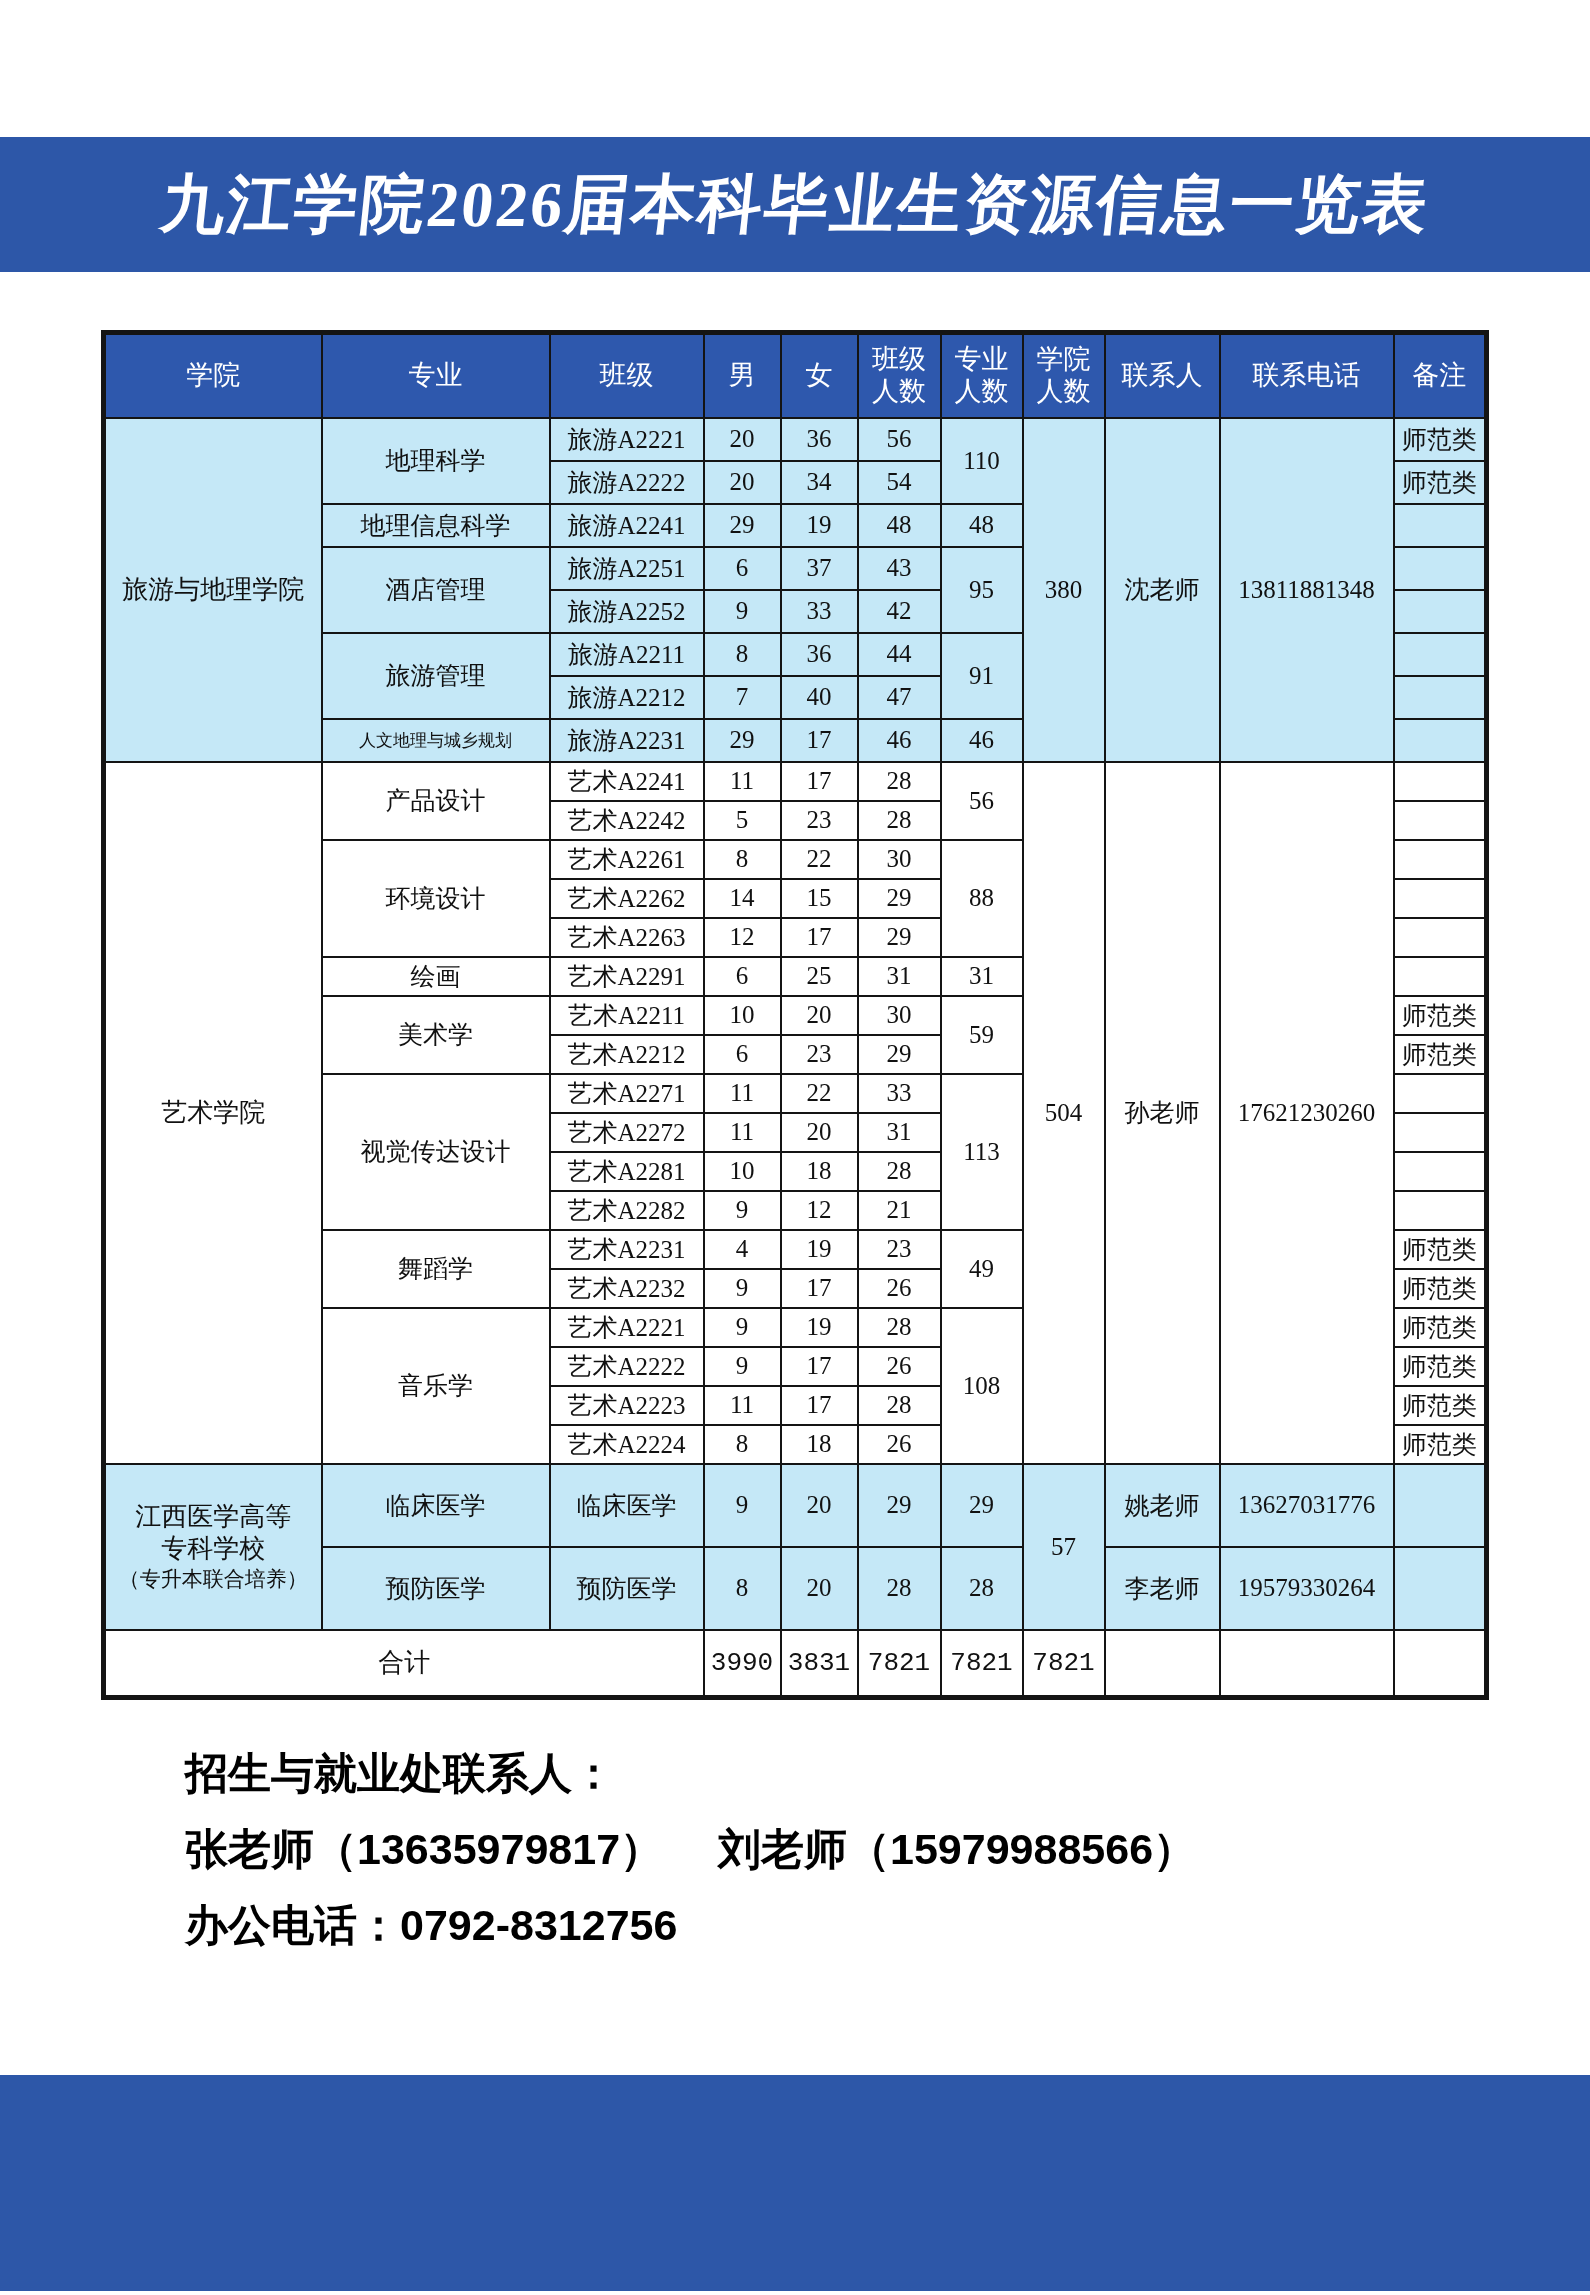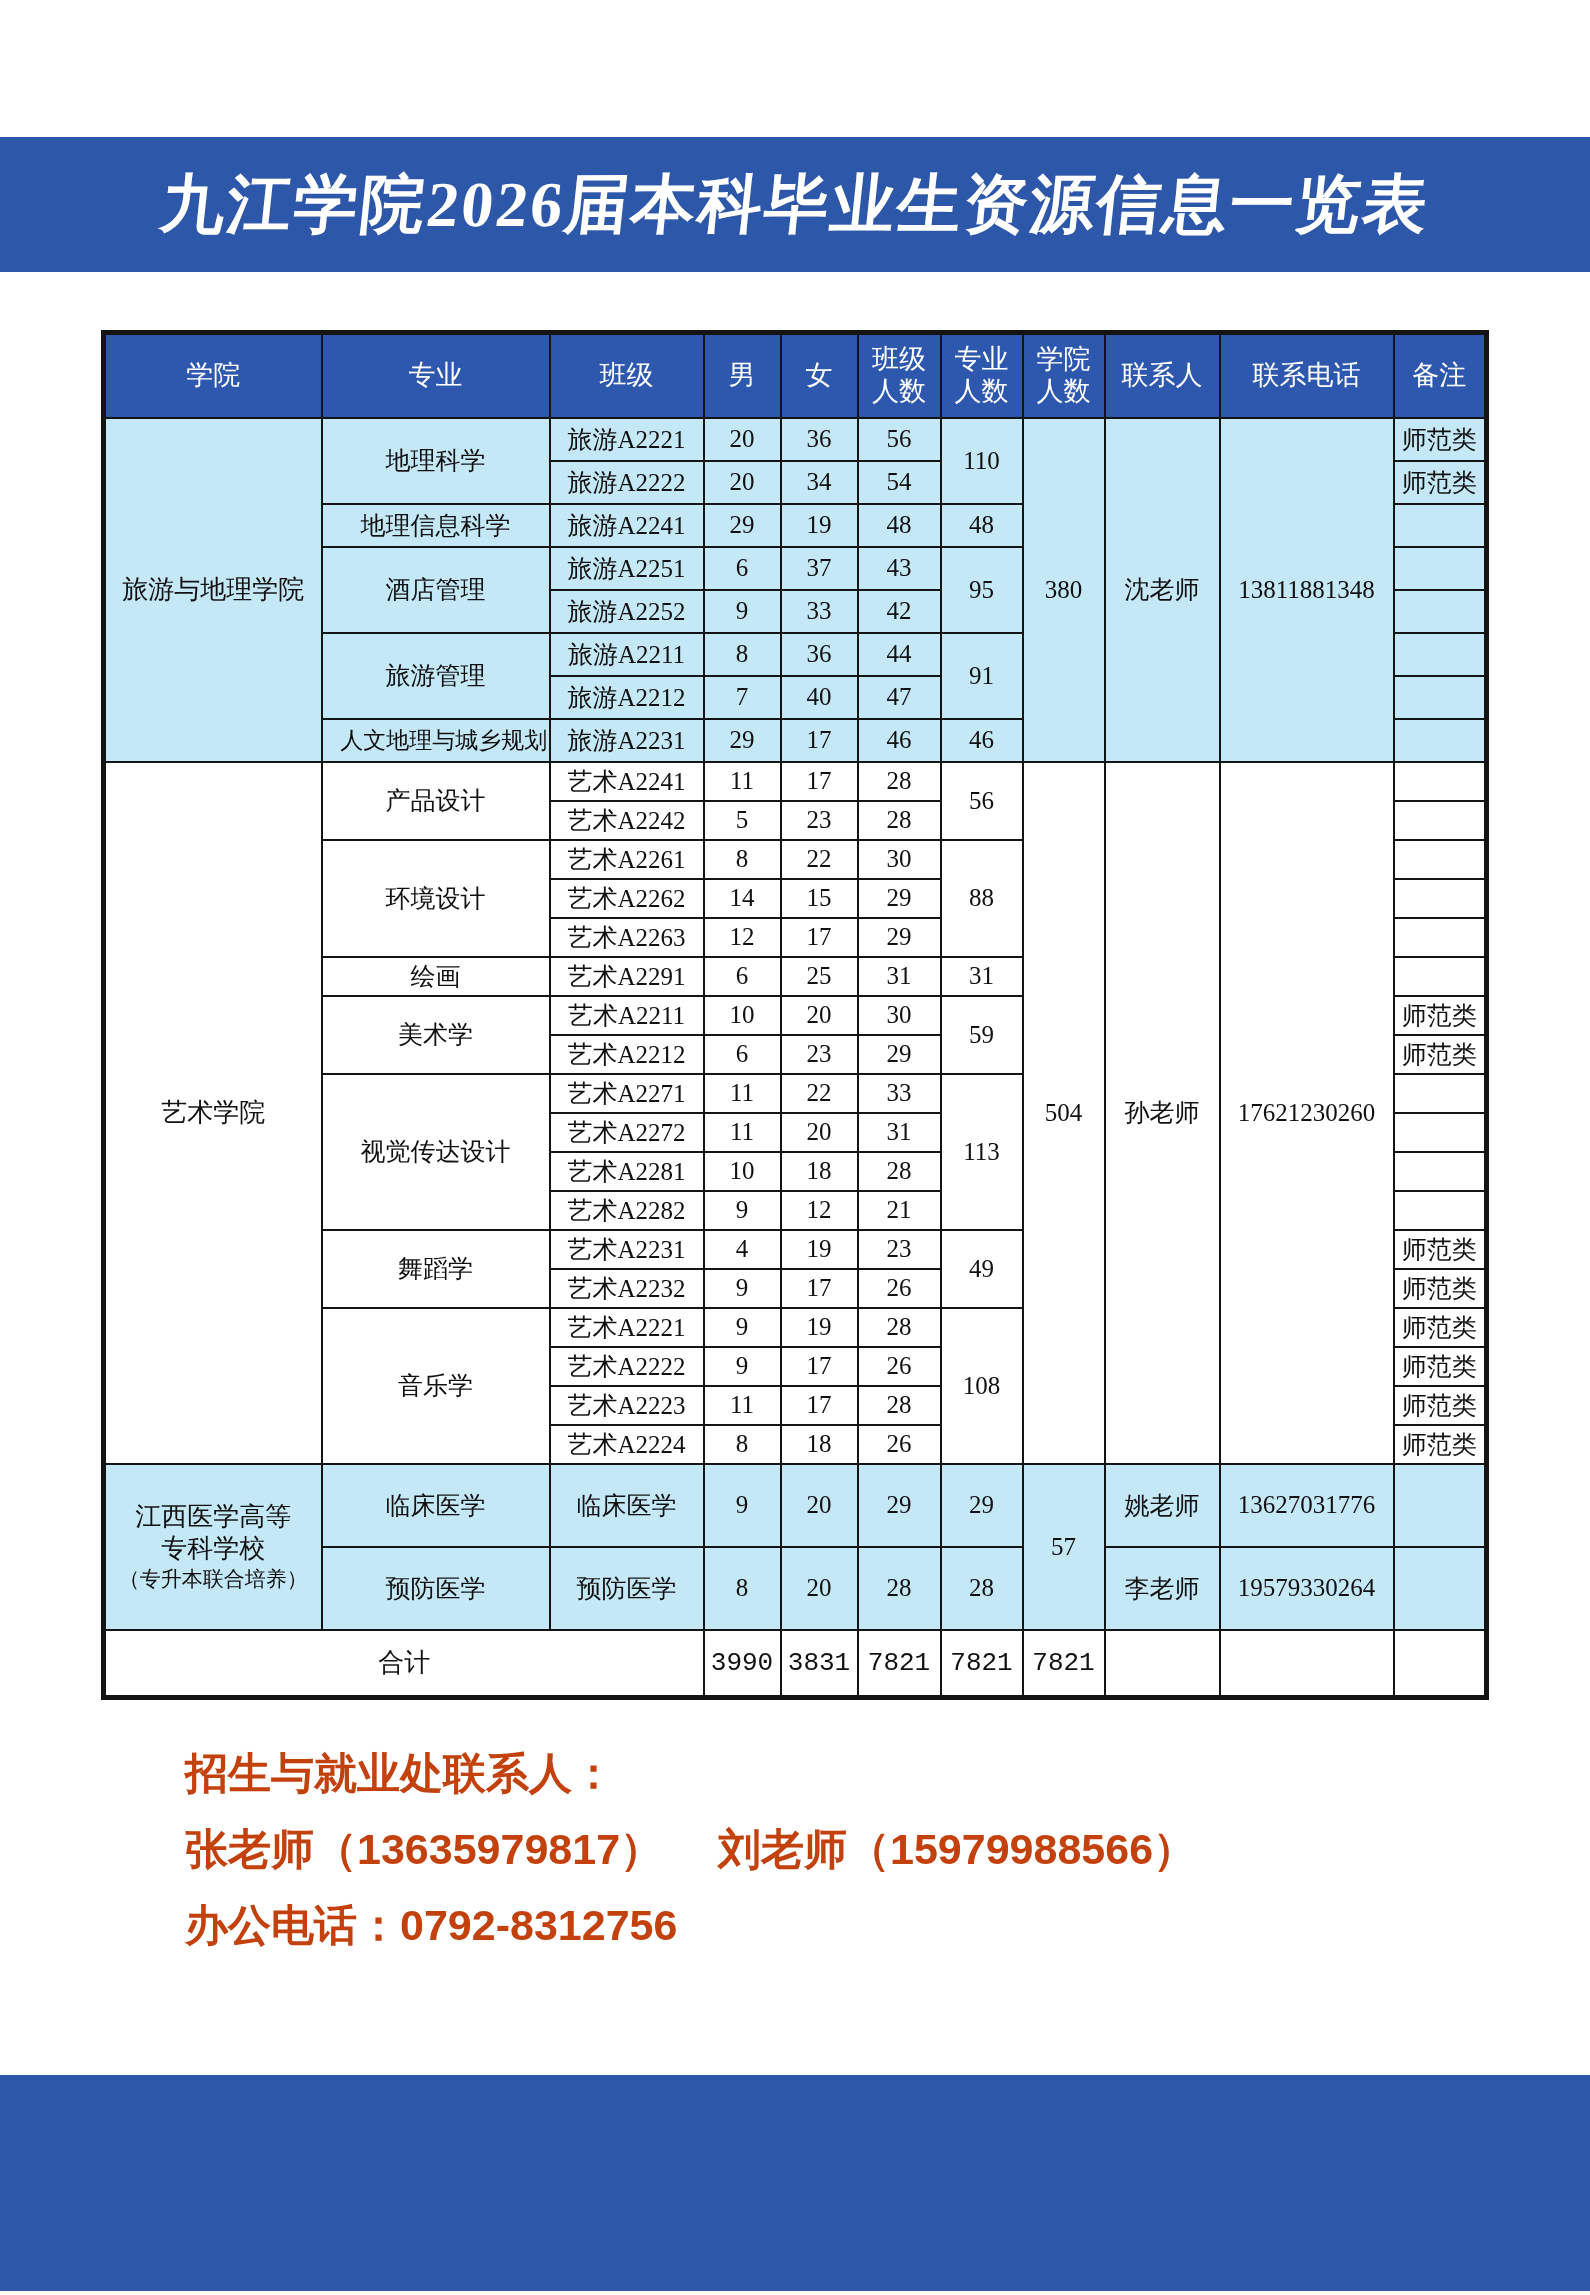--- a/index.html
+++ b/index.html
@@ -18,26 +18,26 @@
   .info-table th{background:#2e58ad;color:#ffffff;font-weight:normal;font-size:27px;line-height:1.18;
        font-family:"Liberation Sans", sans-serif;padding:0 1.2px;}
   tr.hdr{height:85px;}
   tr.r1{height:43px;}
   tr.r2{height:39px;}
   tr.r3{height:83px;}
   tr.rt{height:68px;}
   tr.b1 td,tr.b3 td{background:#c5e8f7;}
   td.college{font-size:26px;}
   td.major{font-size:25px;margin-top:15px;}
-  td.tight{font-size:23px;padding:0 1.2px;text-align:right;}
+  td.tight{font-size:17px;padding:0 1.2px;}
   td.college .nline{display:block;line-height:1.25;}
   td.college .sub{font-size:21px;}
   tr.rt td{font-size:26px;font-family:Liberation Mono, monospace;}
   .footer{position:absolute;left:185px;top:1735px;font-family:"Liberation Sans", sans-serif;
-          font-weight:bold;color:#c2410c;font-size:43px;}
+          font-weight:bold;color:#000000;font-size:43px;}
   .footer .fline{height:76px;line-height:76px;white-space:nowrap;}
 </style>
 </head>
 <body>
 
 <div class="band band-top">
   <span class="title">九江学院2026届本科毕业生资源信息一览表</span>
 </div>
 
 <table class="info-table">

